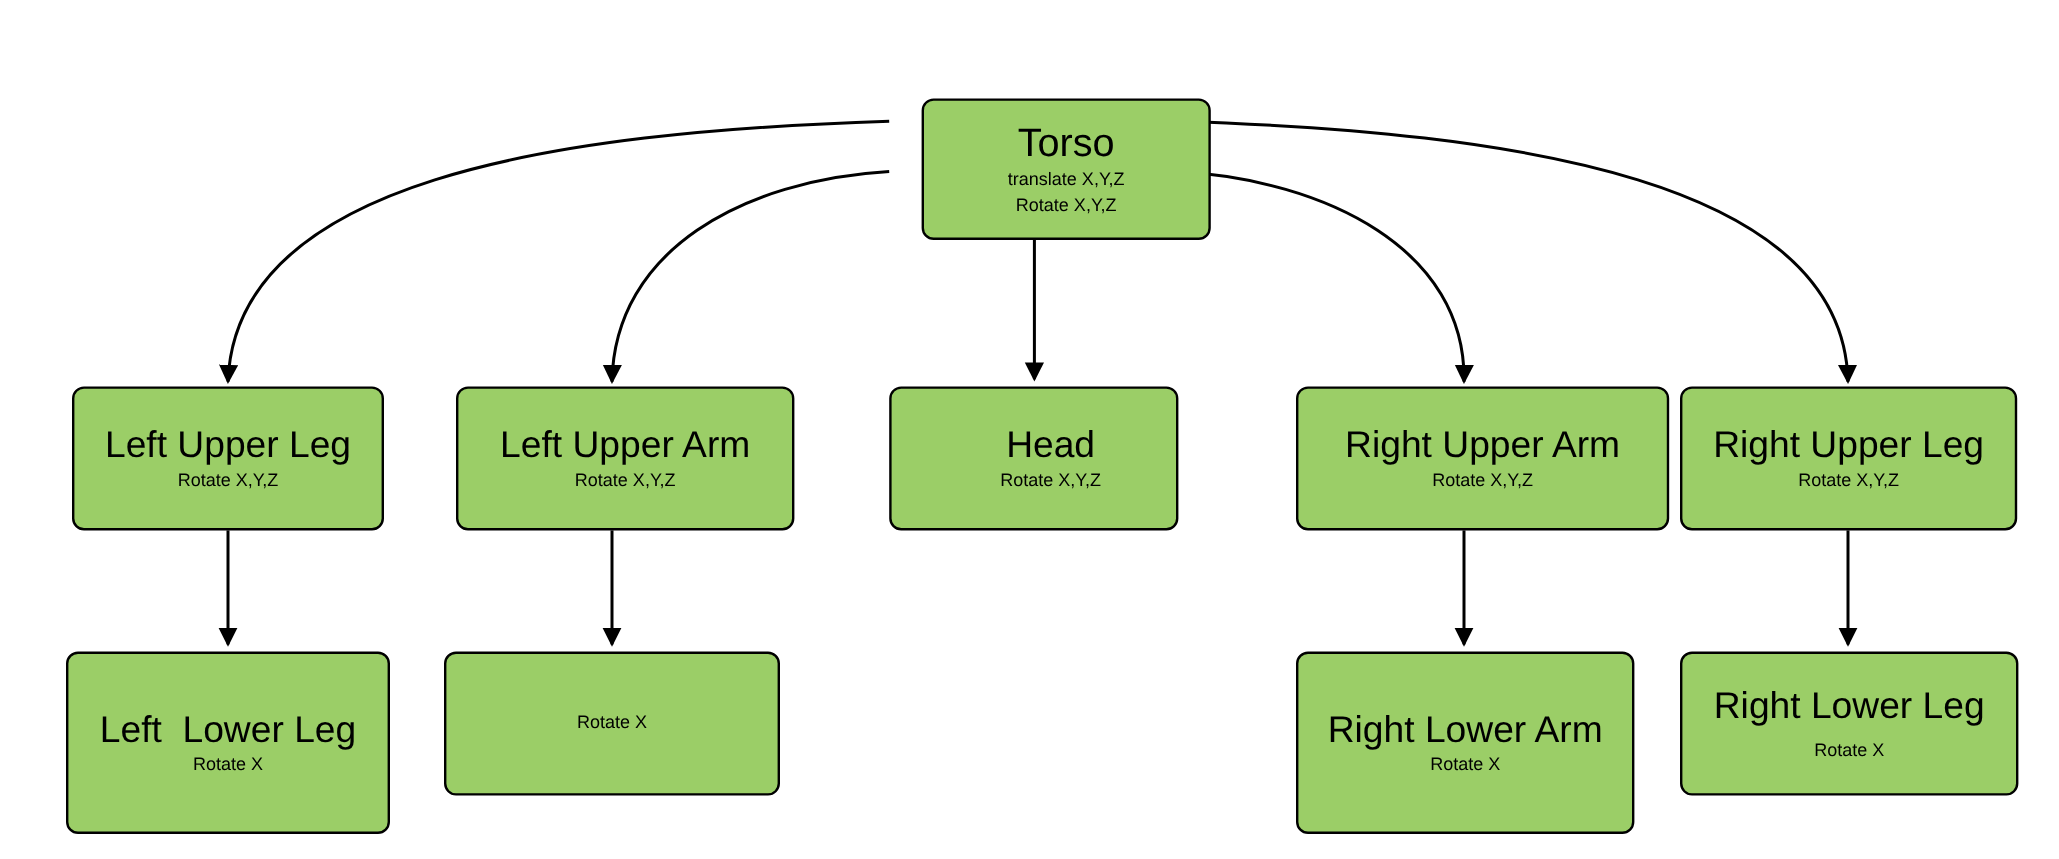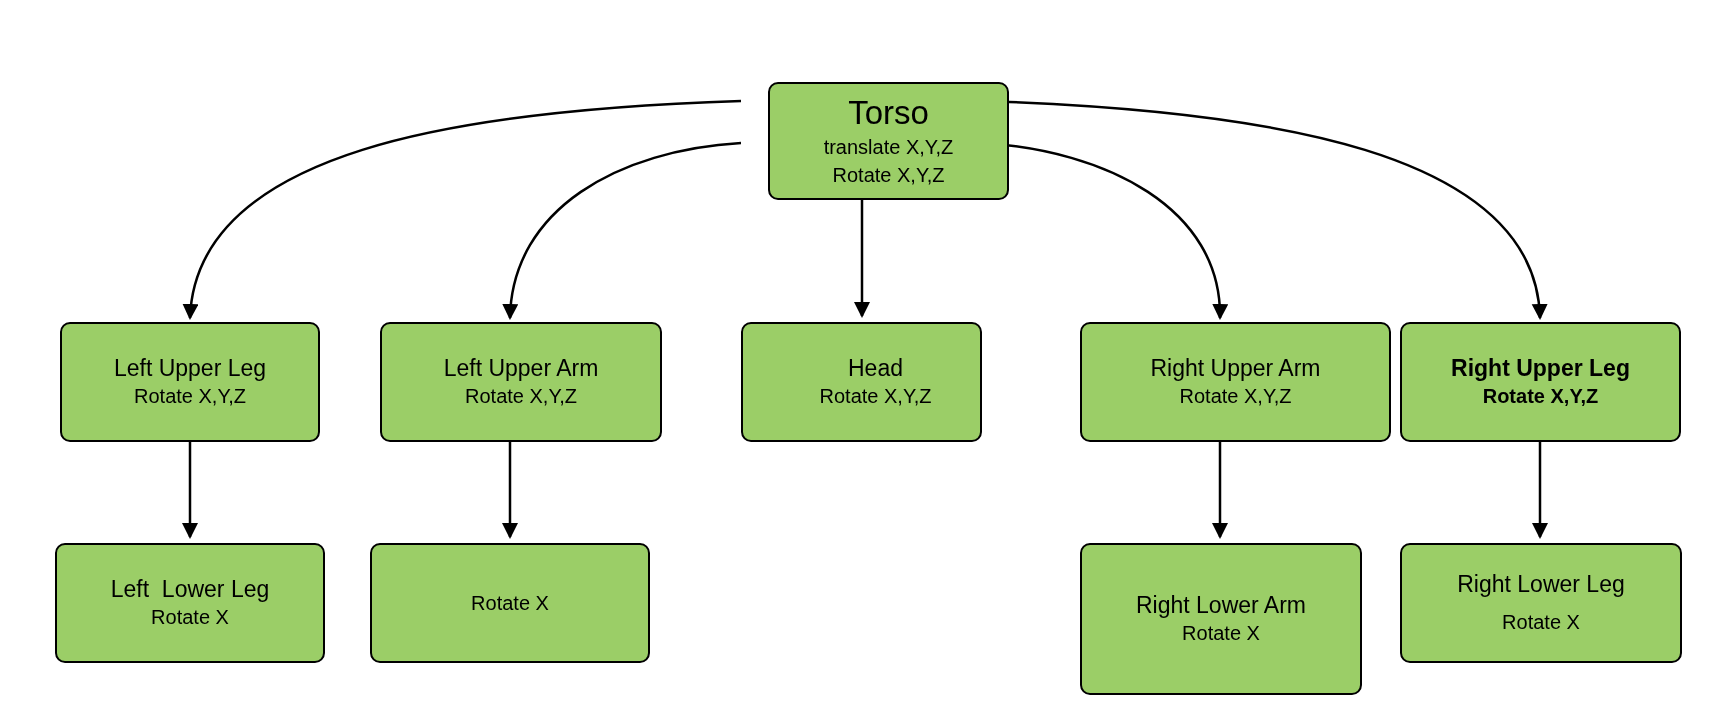--- a/index.html
+++ b/index.html
@@ -25,29 +25,29 @@
     border: 2.5px solid var(--node-border, #000000);
     border-radius: 10px;
     display: flex;
     flex-direction: column;
     align-items: center;
     justify-content: center;
     gap: 3px;
     color: var(--text, #000000);
   }
   .node-title {
-    font-size: 23px;
+    font-size: 31px;
     line-height: 1.15;
     white-space: pre;
   }
   .node--torso .node-title {
     font-size: 33px;
   }
   .node-sub {
-    font-size: 20px;
+    font-size: 15px;
     line-height: 1.25;
     white-space: pre;
   }
 </style>
 </head>
 <body>
 
 <div id="canvas">
 
   <svg id="edge-layer" width="1716" height="716" viewBox="0 0 1716 716">
@@ -86,26 +86,26 @@
   <div class="node" style="left:741px; top:322px; width:241px; height:120px;padding-left:28px;">
     <div class="node-title">Head</div>
     <div class="node-sub">Rotate X,Y,Z</div>
   </div>
 
   <div class="node" style="left:1080px; top:322px; width:311px; height:120px;">
     <div class="node-title">Right Upper Arm</div>
     <div class="node-sub">Rotate X,Y,Z</div>
   </div>
 
-  <div class="node" style="left:1400px; top:322px; width:281px; height:120px;font-weight:bold;">
+  <div class="node" style="left:1400px; top:322px; width:281px; height:120px;">
     <div class="node-title">Right Upper Leg</div>
     <div class="node-sub">Rotate X,Y,Z</div>
   </div>
 
-  <div class="node" style="left:55px; top:543px; width:270px; height:120px;">
+  <div class="node" style="left:55px; top:543px; width:270px; height:152px;">
     <div class="node-title">Left  Lower Leg</div>
     <div class="node-sub">Rotate X</div>
   </div>
 
   <div class="node" style="left:370px; top:543px; width:280px; height:120px;">
     <div class="node-sub">Rotate X</div>
   </div>
 
   <div class="node" style="left:1080px; top:543px; width:282px; height:152px;text-align:center;">
     <div class="node-title">Right Lower Arm</div>

